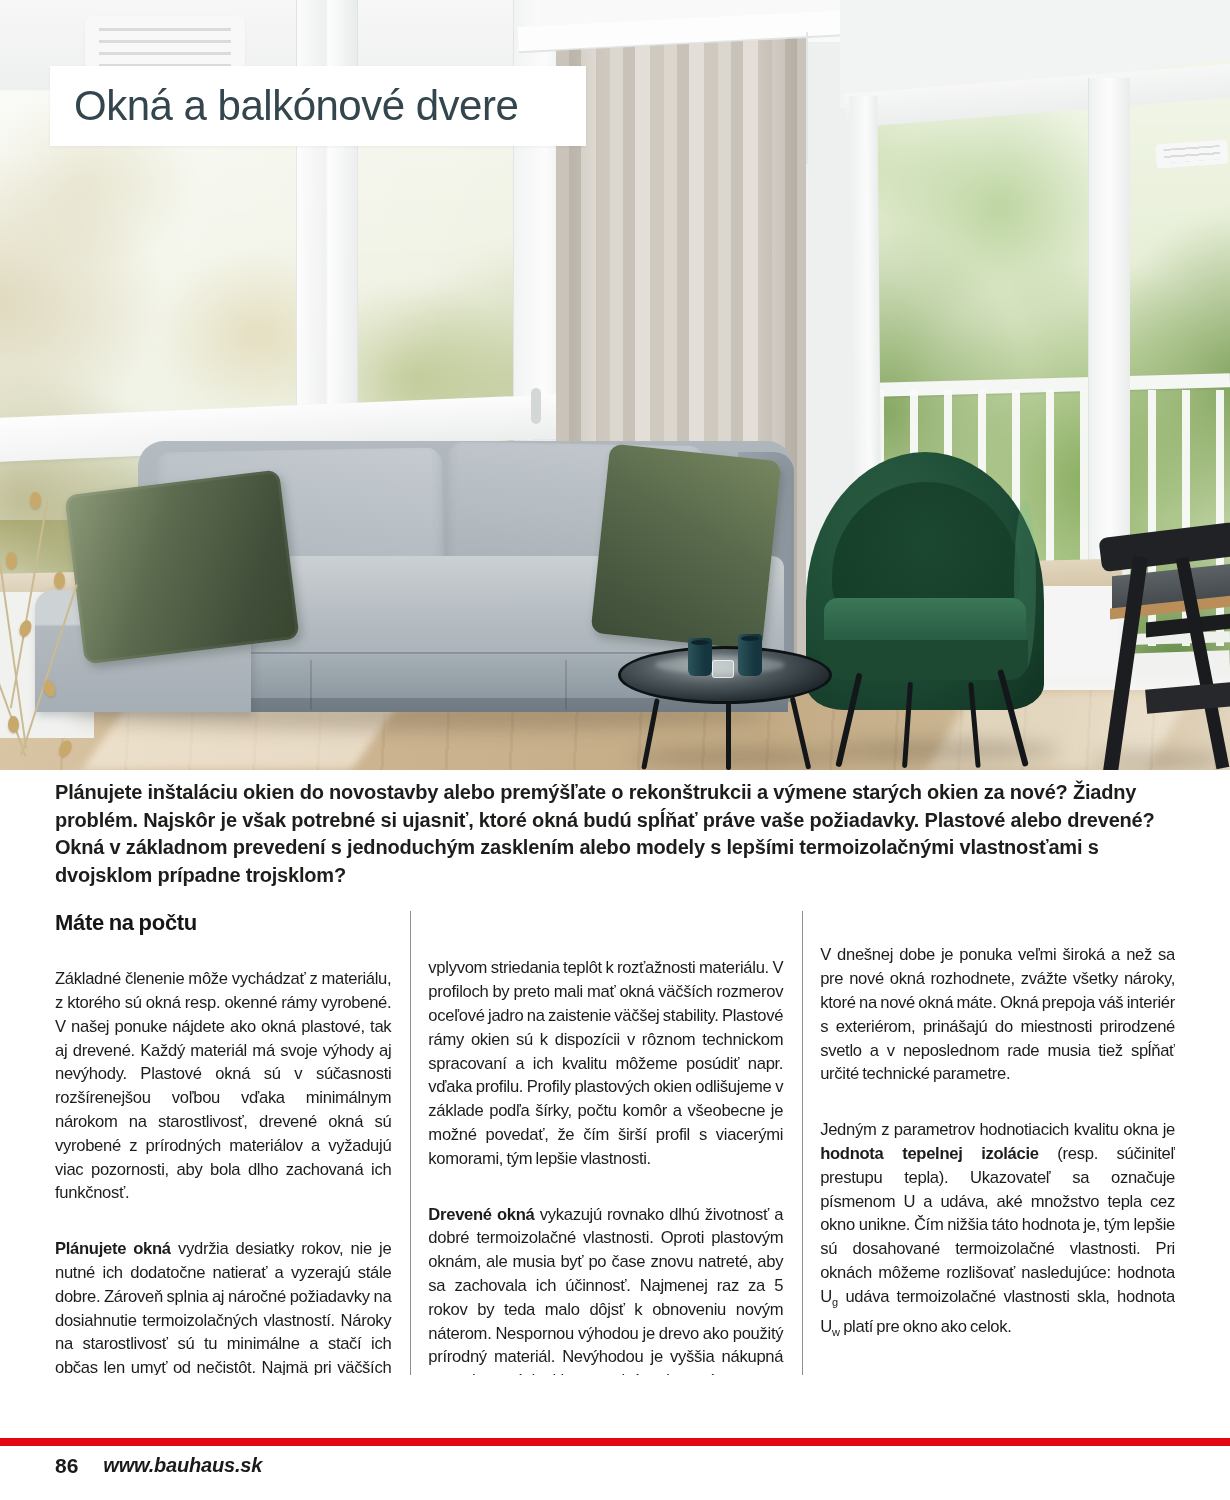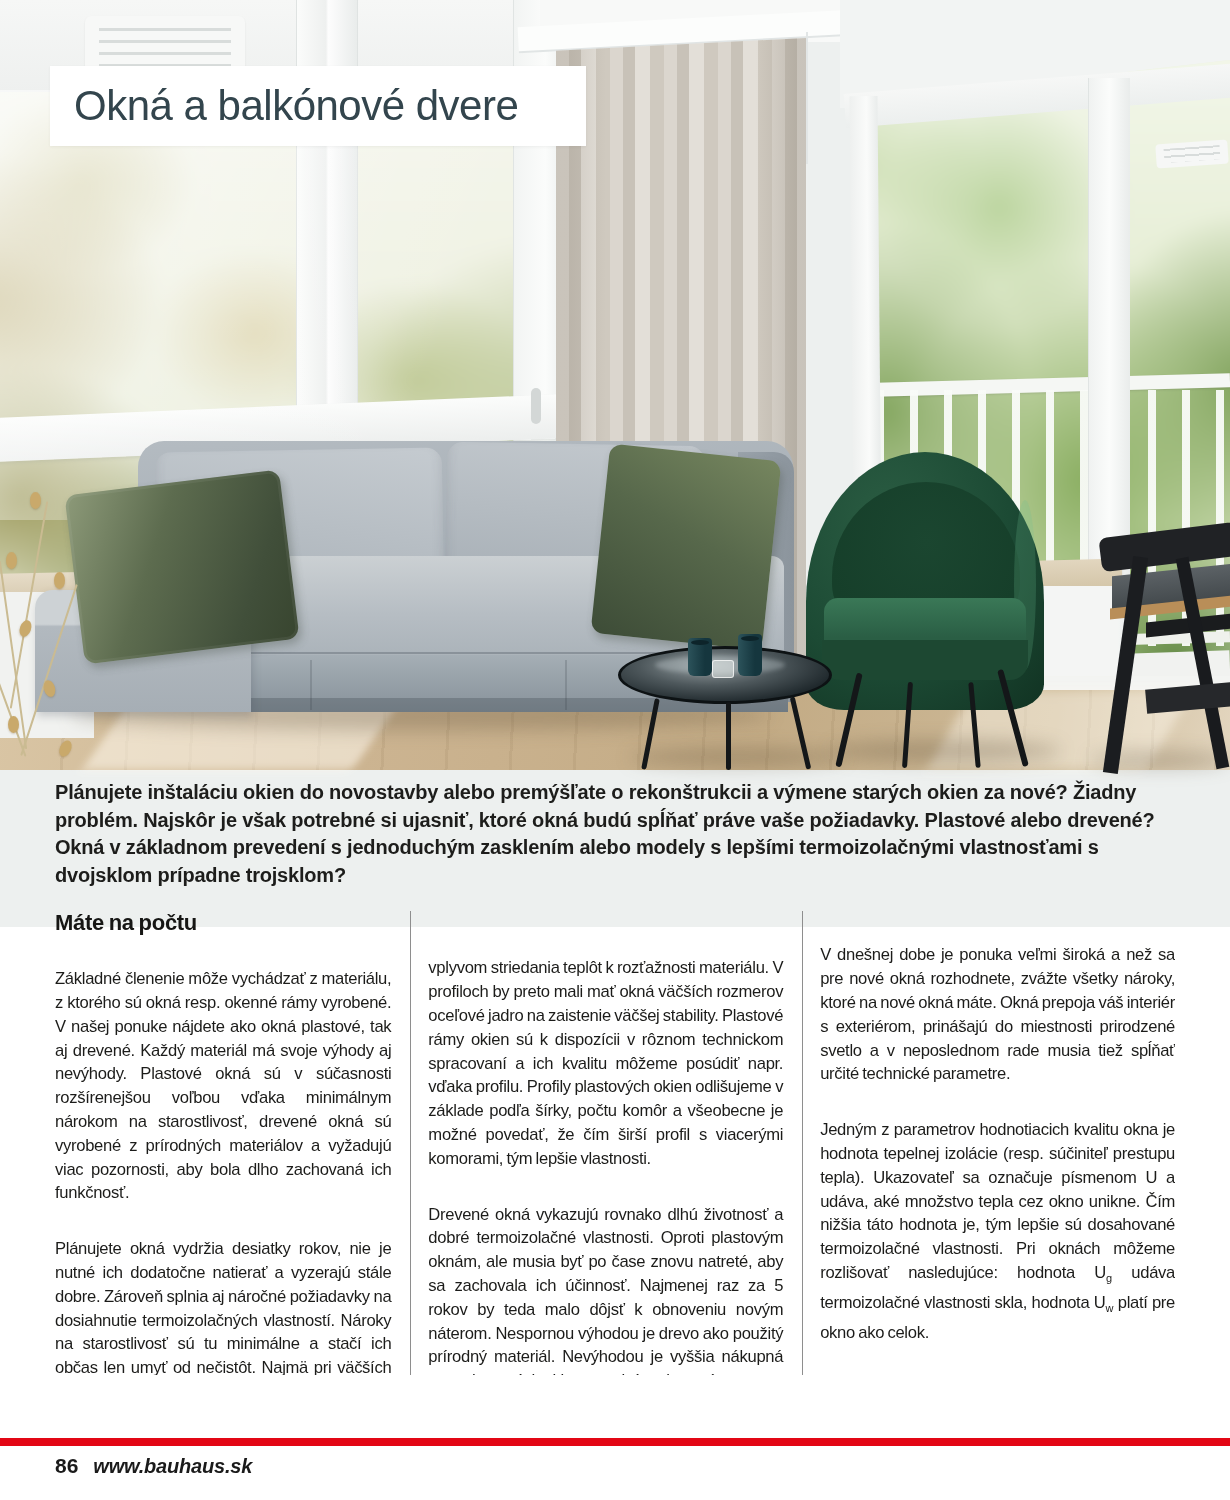--- a/index.html
+++ b/index.html
@@ -1,20 +1,20 @@
 <!DOCTYPE html>
 <html><head>
 <meta charset="utf-8">
 <style>
   * { margin:0; padding:0; box-sizing:border-box; }
   html,body { width:1230px; height:1500px; background:#ffffff; font-family:"Liberation Sans", sans-serif; }
   .page { position:relative; width:1230px; height:1500px; background:#ffffff; overflow:hidden; }
 
   
-  .photo { position:absolute; left:0; top:0; width:1230px; height:927px; background:#edf0ef; overflow:hidden; }
+  .photo { position:absolute; left:0; top:0; width:1230px; height:770px; background:#edf0ef; overflow:hidden; }
   .ph { position:absolute; }
 
   
   .glass-left { left:0; top:0; width:572px; height:600px; overflow:hidden; background:#f2f4ea; }
   .glass-left .fol { position:absolute; left:-30px; top:-30px; right:-30px; bottom:-30px; filter:blur(7px);
     background:
       radial-gradient(230px 190px at 8% 80%, rgba(146,142,74,.85), rgba(146,142,74,0) 70%),
       radial-gradient(260px 210px at 2% 50%, rgba(172,152,82,.65), rgba(172,152,82,0) 70%),
       radial-gradient(210px 170px at 30% 90%, rgba(118,138,68,.8), transparent 70%),
       radial-gradient(250px 180px at 56% 94%, rgba(128,150,78,.75), transparent 72%),
@@ -178,26 +178,26 @@
 
   
   .content { position:absolute; left:0; top:770px; width:1230px; padding:0 55px; }
   .headline { margin-top:12px; font-size:40px; letter-spacing:-0.6px; color:#33454d; font-weight:500; }
   .intro { margin-top:9px; width:1122px; font-size:20px; font-weight:700; line-height:1.38; color:#1d1d1b; letter-spacing:-0.2px; }
   .columns { display:flex; margin-top:22px; height:464px; overflow:hidden; }
   .col { width:346px; font-size:16.6px; line-height:23.8px; color:#1c1c1a; text-align:justify; letter-spacing:-0.3px; word-spacing:-1px; }
   .col + .col { border-left:1.5px solid #8e8e8e; margin-left:19px; padding-left:17px; width:383px; }
   .col h3 { font-size:22px; font-weight:700; color:#161614; margin-bottom:10px; letter-spacing:-0.3px; }
   .col p { margin-bottom:9px;margin-top:32px; }
-  .col .lead { font-weight:400; }
+  .col .lead { font-weight:700; }
   .col-offset { padding-top:13px; }
   .sub { font-size:11px; vertical-align:-4px; letter-spacing:0; }
 
   .footer-rule { position:absolute; left:0; top:1438px; width:1230px; height:8px; background:#e30615; }
-  .footer-text { position:absolute; left:55px; top:1454px; display:flex; align-items:flex-end; gap:15px; }
+  .footer-text { position:absolute; left:55px; top:1454px; display:flex; align-items:flex-start; gap:25px; }
   .page-num { font-size:21px; font-weight:700; color:#1a1a1a; }
   .site { font-size:20px; font-weight:600; font-style:italic; color:#1a1a1a; letter-spacing:-0.2px; }
 </style>
 </head>
 <body>
 
 <div class="page">
 
   <div class="photo">
     <div class="ph glass-left">

